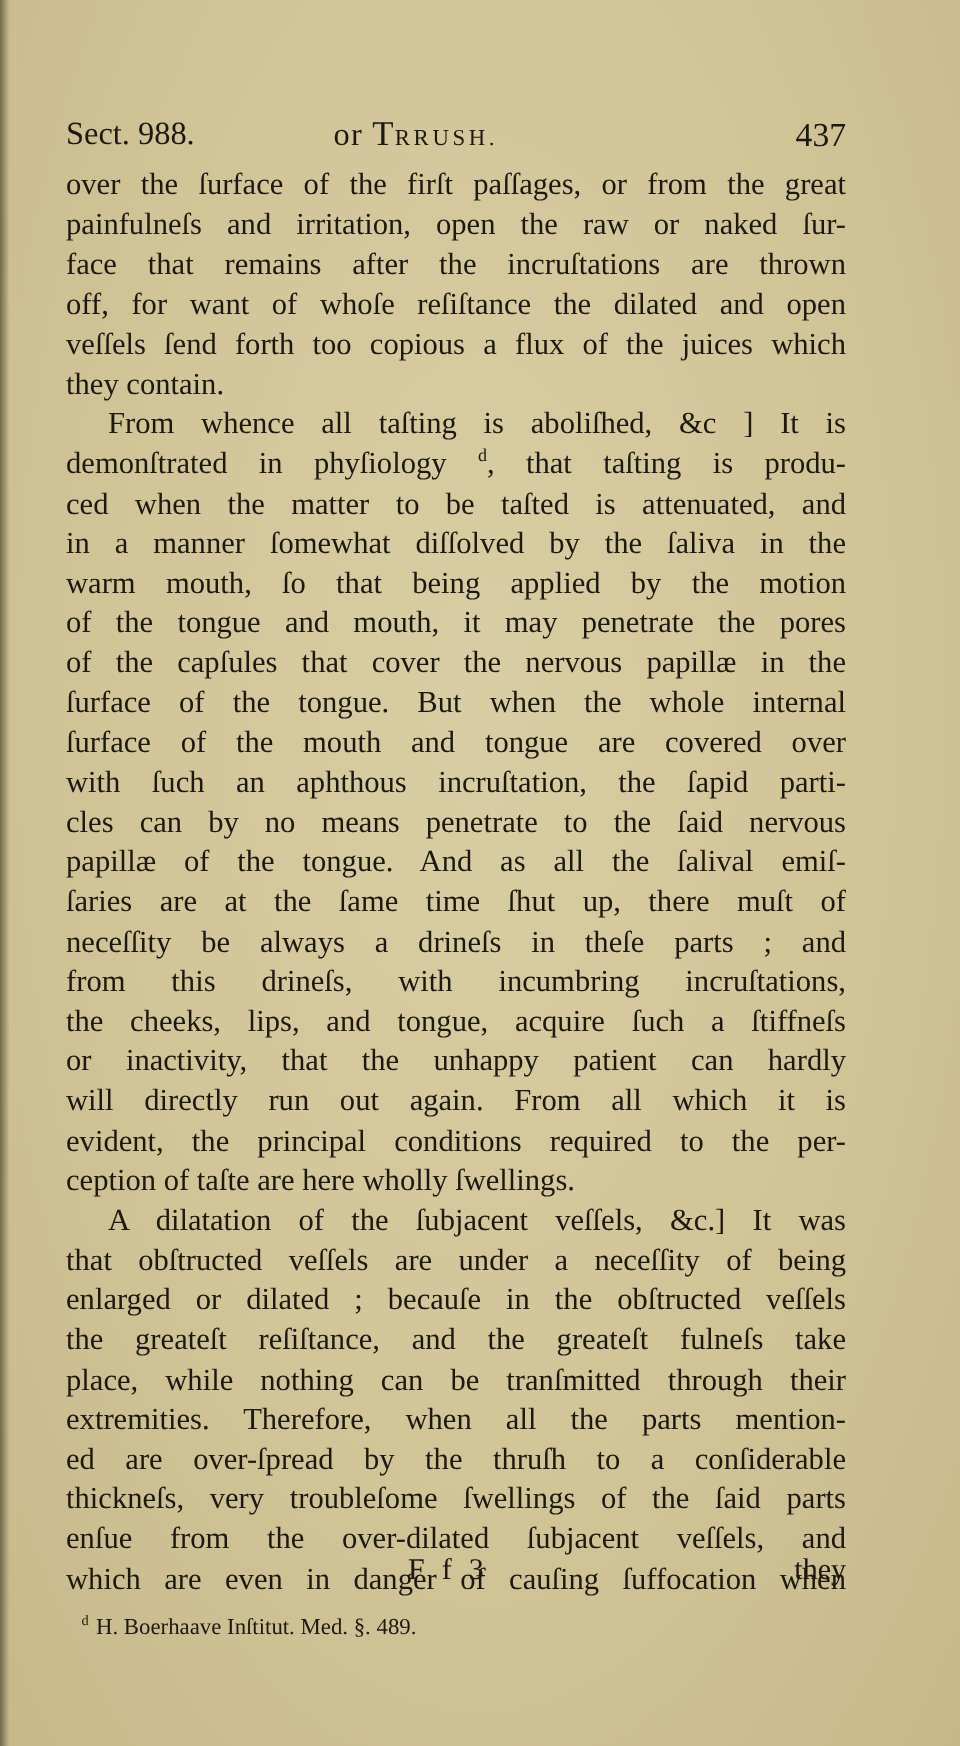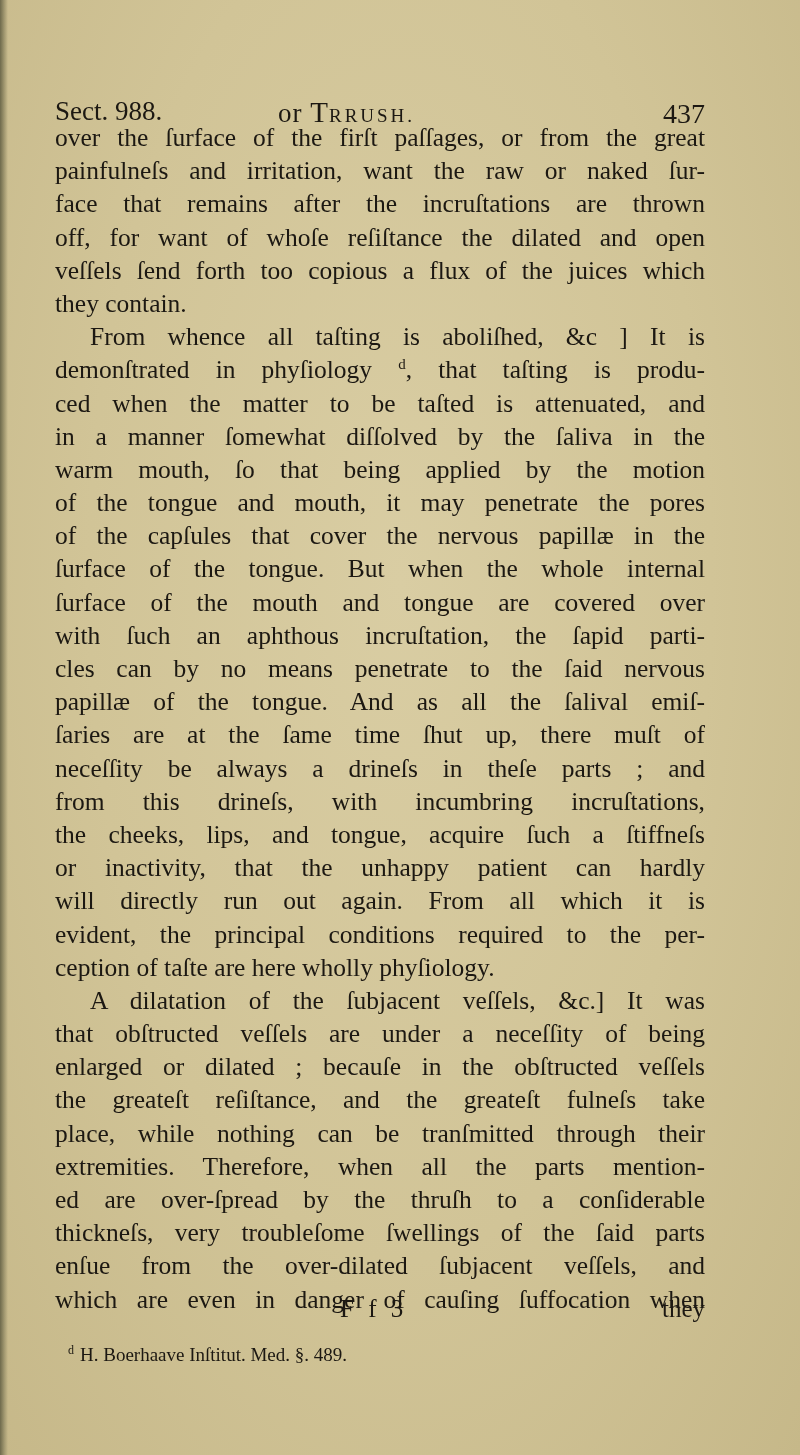--- a/index.html
+++ b/index.html
@@ -22,21 +22,21 @@
     .header {
       position: absolute; left: 55px; top: 96px; width: 650px; height: 40px;
       font-size: 27px;
     }
     .header .sect { position: absolute; left: 0; top: 0; }
     .header .title { position: absolute; left: 223px; top: 0; letter-spacing: 1px; }
     .header .title .big { font-size: 29px; }
     .header .title .sc { font-size: 19px; letter-spacing: 3px; }
     .header .pageno { position: absolute; right: 0; top: 2px; font-size: 28px; }
     .body {
-      position: absolute; left: 55px; top: 121px; width: 650px;
+      position: absolute; left: 55px; top: 137px; width: 650px;
     }
     .line {
       height: 33.2px; line-height: 33.2px; font-size: 25.5px;
       white-space: nowrap; text-align: justify; text-align-last: justify;
       overflow: visible;
     }
     .line.last { text-align-last: left; }
     .line.indent { padding-left: 35px; }
     .sup { font-size: 15px; vertical-align: super; line-height: 0; }
     .signature {
@@ -57,21 +57,21 @@
   <div class="left-shadow"></div>
 
   <div class="header">
     <span class="sect">Sect. 988.</span>
     <span class="title"><span>or </span><span class="big">T</span><span class="sc">RRUSH.</span></span>
     <span class="pageno">437</span>
   </div>
 
   <div class="body">
     <div class="line">over the ſurface of the firſt paſſages, or from the great</div>
-    <div class="line">painfulneſs and irritation, want the raw or naked ſur-</div>
+    <div class="line">painfulneſs and irritation, open the raw or naked ſur-</div>
     <div class="line">face that remains after the incruſtations are thrown</div>
     <div class="line">off, for want of whoſe reſiſtance the dilated and open</div>
     <div class="line">veſſels ſend forth too copious a flux of the juices which</div>
     <div class="line last">they contain.</div>
     <div class="line indent">From whence all taſting is aboliſhed, &amp;c ] It is</div>
     <div class="line"><span>demonſtrated in phyſiology </span><span class="sup">d</span><span>, that taſting is produ-</span></div>
     <div class="line">ced when the matter to be taſted is attenuated, and</div>
     <div class="line">in a manner ſomewhat diſſolved by the ſaliva in the</div>
     <div class="line">warm mouth, ſo that being applied by the motion</div>
     <div class="line">of the tongue and mouth, it may penetrate the pores</div>
@@ -81,21 +81,21 @@
     <div class="line">with ſuch an aphthous incruſtation, the ſapid parti-</div>
     <div class="line">cles can by no means penetrate to the ſaid nervous</div>
     <div class="line">papillæ of the tongue. And as all the ſalival emiſ-</div>
     <div class="line">ſaries are at the ſame time ſhut up, there muſt of</div>
     <div class="line">neceſſity be always a drineſs in theſe parts ; and</div>
     <div class="line">from this drineſs, with incumbring incruſtations,</div>
     <div class="line">the cheeks, lips, and tongue, acquire ſuch a ſtiffneſs</div>
     <div class="line">or inactivity, that the unhappy patient can hardly</div>
     <div class="line">will directly run out again. From all which it is</div>
     <div class="line">evident, the principal conditions required to the per-</div>
-    <div class="line last">ception of taſte are here wholly phyſiology.</div>
+    <div class="line last">ception of taſte are here wholly ſwellings.</div>
     <div class="line indent">A dilatation of the ſubjacent veſſels, &amp;c.] It was</div>
     <div class="line">that obſtructed veſſels are under a neceſſity of being</div>
     <div class="line">enlarged or dilated ; becauſe in the obſtructed veſſels</div>
     <div class="line">the greateſt reſiſtance, and the greateſt fulneſs take</div>
     <div class="line">place, while nothing can be tranſmitted through their</div>
     <div class="line">extremities. Therefore, when all the parts mention-</div>
     <div class="line">ed are over-ſpread by the thruſh to a conſiderable</div>
     <div class="line">thickneſs, very troubleſome ſwellings of the ſaid parts</div>
     <div class="line">enſue from the over-dilated ſubjacent veſſels, and</div>
     <div class="line">which are even in danger of cauſing ſuffocation when</div>

